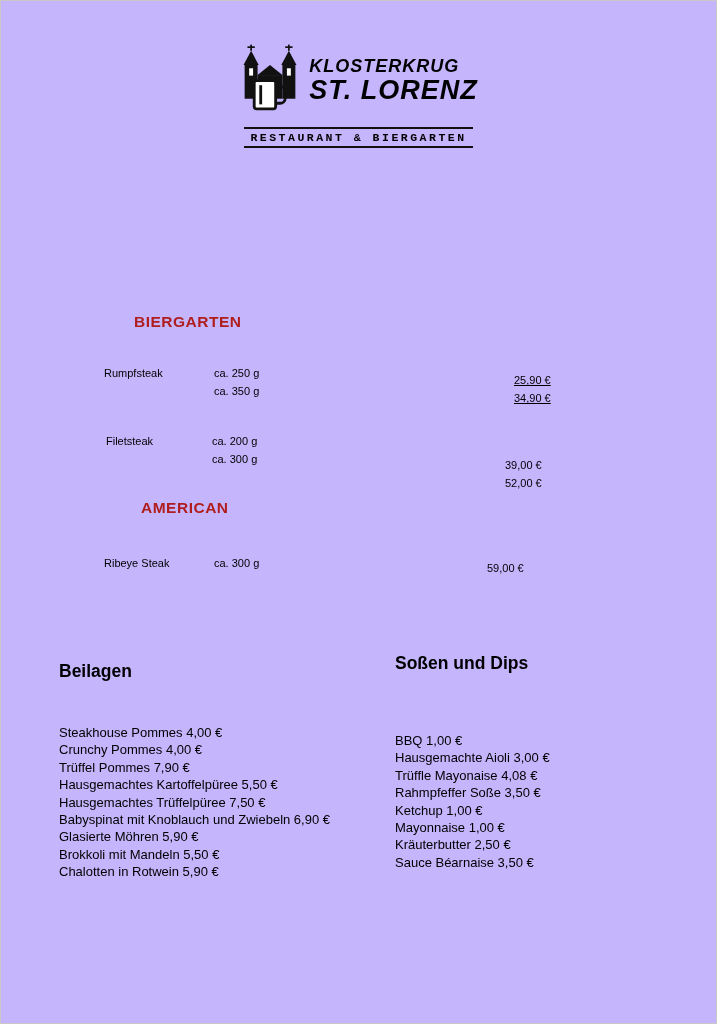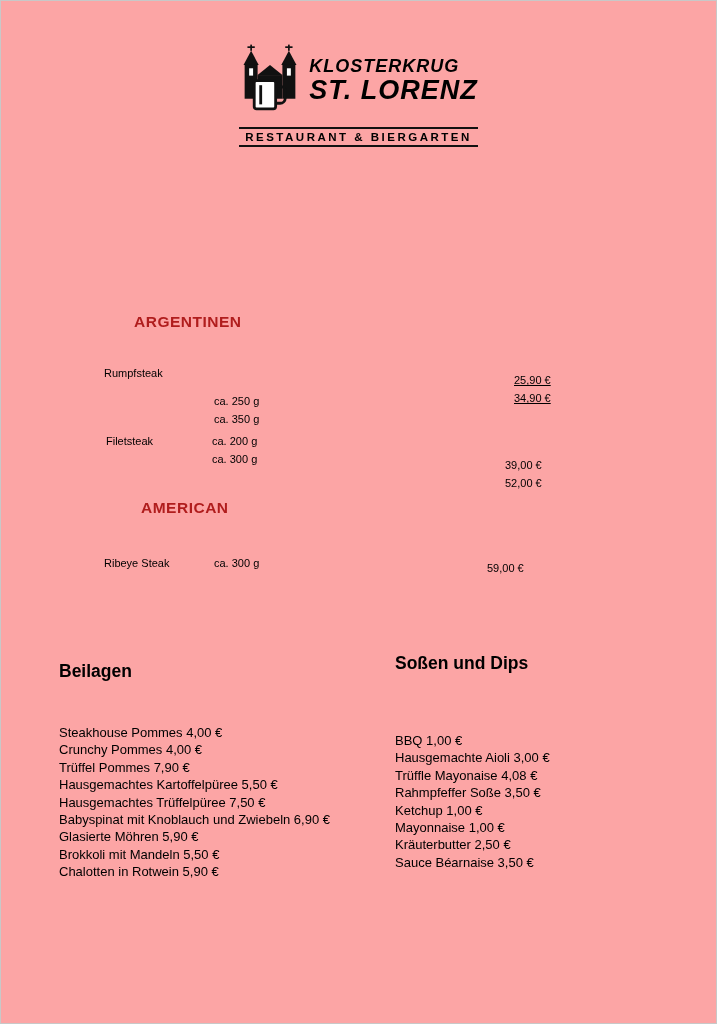--- a/index.html
+++ b/index.html
@@ -1,21 +1,21 @@
 <!DOCTYPE html>
 <html><head>
 <meta charset="utf-8">
 <style>
   html, body { margin: 0; padding: 0; background: #fff; }
   .page {
     position: relative;
     width: 715px;
     height: 1022px;
     border: 1px solid #c8c8c8;
-    background: #fca5a5;
+    background: #c4b5fd;
     font-family: "Liberation Sans", sans-serif;
     color: #000;
     overflow: hidden;
   }
 
   
   .logo-wrap {
     position: absolute;
     top: 40px;
     left: 0;
@@ -40,36 +40,37 @@
     font-size: 27px; letter-spacing: 1px; line-height: 1.05; text-align: center;
   }
   .logo-subtitle {
     margin-top: 6px;
     font-weight: bold;
     font-size: 11.5px;
     letter-spacing: 2.5px;
     border-top: 2px solid #111;
     border-bottom: 2px solid #111;
     padding: 2px 6px;
+    font-family: Liberation Mono, monospace;
   }
 
   
   .section-heading {
     position: absolute;
     font-weight: bold;
     font-size: 15.5px;
     letter-spacing: 0.5px;
   }
   .abs { position: absolute; font-size: 11px; line-height: 18px; }
 
   .h-argentinen { top: 312px; left: 133px; }
   .h-american   { top: 498px; left: 140px; }
 
   .rump-name    { top: 363px; left: 103px; }
-  .rump-weights { top: 363px; left: 213px; margin-top: 28px; }
+  .rump-weights { top: 363px; left: 213px; }
   .rump-prices  { top: 370px; left: 513px; text-decoration: underline; }
 
   .filet-name    { top: 431px; left: 105px; }
   .filet-weights { top: 431px; left: 211px; }
   .filet-prices  { top: 455px; left: 504px; }
 
   .ribeye-name   { top: 553px; left: 103px; }
   .ribeye-weight { top: 553px; left: 213px; }
   .ribeye-price  { top: 558px; left: 486px; }
 
@@ -125,21 +126,21 @@
         </svg>
       </span>
       <div class="logo-text-col">
         <div class="logo-title1">KLOSTERKRUG</div>
         <div class="logo-title2">ST. LORENZ</div>
       </div>
     </div>
     <div class="logo-subtitle">RESTAURANT &amp; BIERGARTEN</div>
   </div>
 
-  <div class="section-heading h-argentinen" style="color:#b01d1d">ARGENTINEN</div>
+  <div class="section-heading h-argentinen" style="color:#b01d1d">BIERGARTEN</div>
 
   <div class="abs rump-name">Rumpfsteak</div>
   <div class="abs rump-weights">
     <div>ca. 250 g</div>
     <div>ca. 350 g</div>
   </div>
   <div class="abs rump-prices">
     <div>25,90 €</div>
     <div>34,90 €</div>
   </div>

